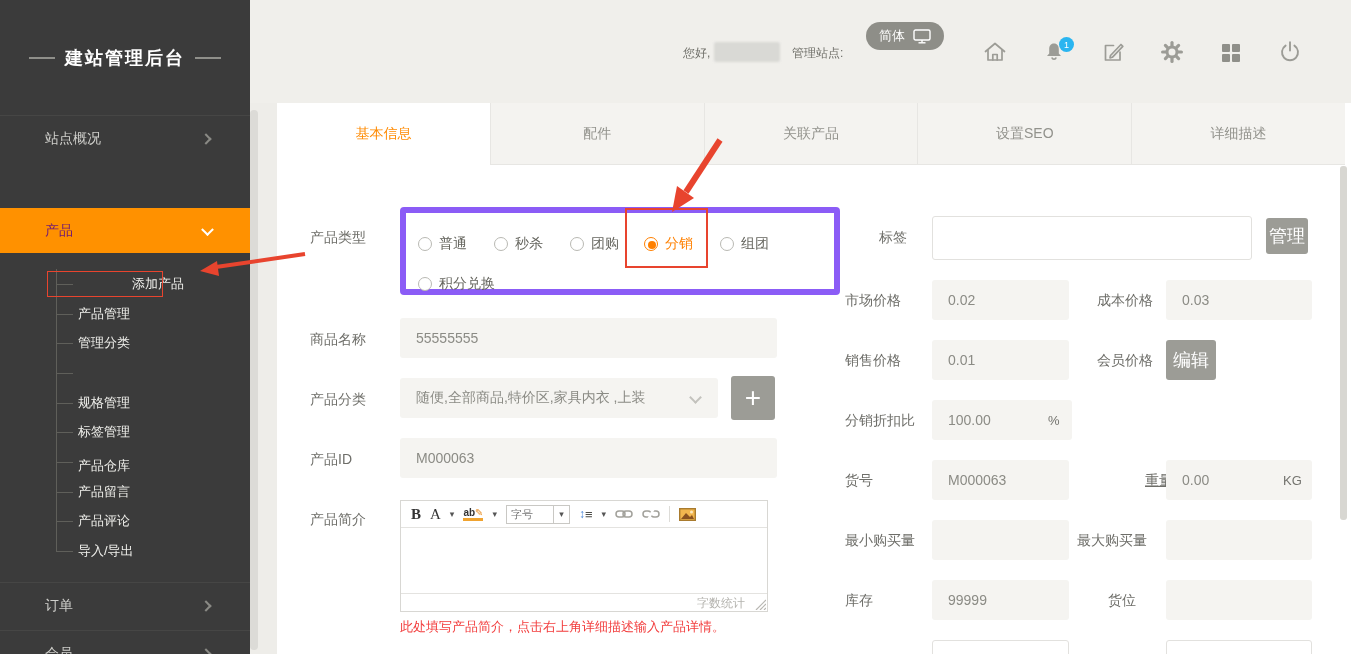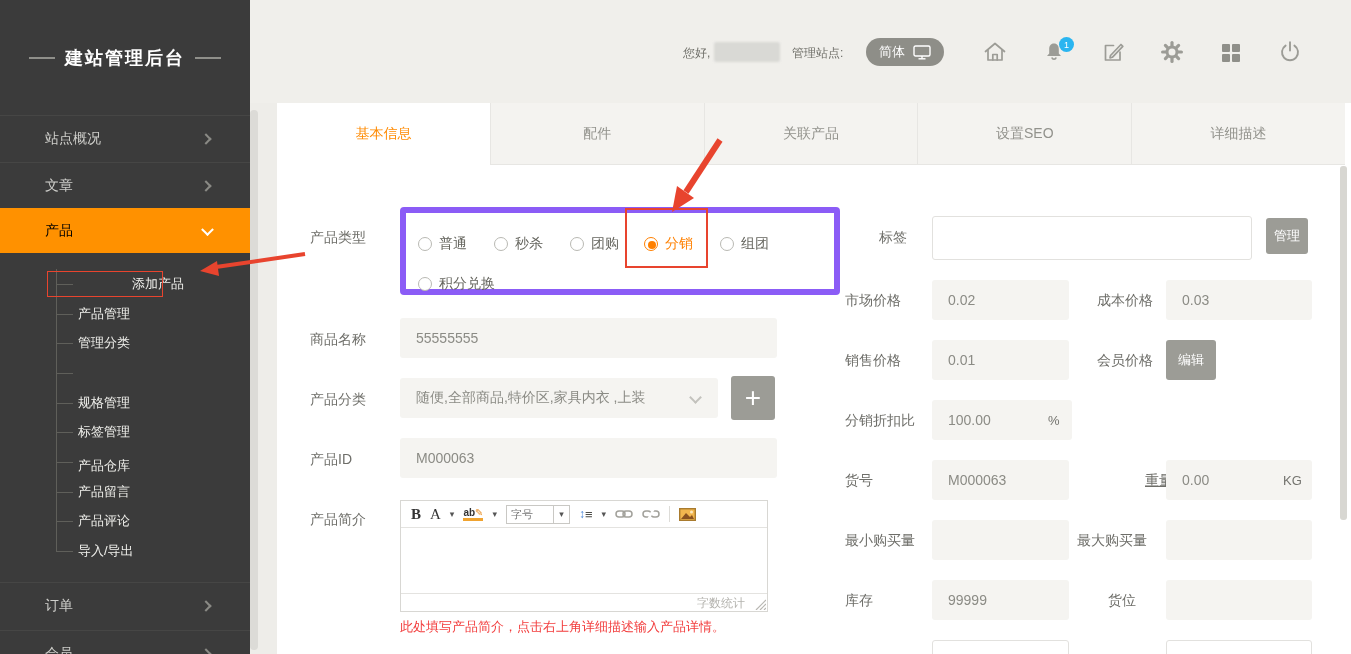--- a/index.html
+++ b/index.html
@@ -4,48 +4,48 @@
 <style>
   * { margin:0; padding:0; box-sizing:border-box; }
   html,body { width:1351px; height:654px; overflow:hidden; }
   body { font-family:"Liberation Sans","DejaVu Sans",sans-serif; background:#eeede9; position:relative; }
 
   
   .sidebar { position:absolute; left:0; top:0; width:250px; height:654px; background:#3b3b3b; z-index:2; }
   .sb-title { position:absolute; left:0; top:38px; width:250px; height:40px; display:flex; align-items:center; justify-content:center; gap:10px; color:#fff; font-size:18px; font-weight:bold; letter-spacing:2px; }
   .sb-dash { width:26px; height:2px; background:#8f8f8a; }
   .sb-item { position:absolute; left:0; width:250px; height:47px; display:flex; align-items:center; color:#cfcfcb; font-size:14px; padding-left:45px; border-top:1px solid #464645; cursor:pointer; }
-  .sb-item.active { background:#ff9100; color:#000000; border-top:none; }
+  .sb-item.active { background:#ff9100; color:#701a75; border-top:none; }
   .chev-r { position:absolute; right:40px; top:50%; width:8px; height:8px; border-top:2px solid #8a8a85; border-right:2px solid #8a8a85; transform:translateY(-50%) rotate(45deg); }
   .chev-d { position:absolute; right:38px; top:50%; width:9px; height:9px; border-left:2px solid #fff; border-bottom:2px solid #fff; transform:translateY(-65%) rotate(-45deg); }
   .sb-sub { position:absolute; left:78px; width:160px; height:28px; line-height:28px; color:#f0f0ec; font-size:13px; cursor:pointer; }
   .tree-v { position:absolute; left:56px; top:269px; width:1px; height:283px; background:#5f5f5a; }
   .tree-t { position:absolute; left:56px; width:17px; height:1px; background:#5f5f5a; }
   .sb-scroll { position:absolute; left:250px; top:110px; width:8px; height:540px; background:#dcdbd7; border-radius:4px; z-index:1; }
 
   
   .topbar { position:absolute; left:250px; top:0; width:1101px; height:103px; background:#f0efeb; }
   .tb-text { position:absolute; top:45px; font-size:12px; color:#6f6f69; }
   .blob { position:absolute; left:714px; top:42px; width:66px; height:20px; background:#d9d9d5; border-radius:2px; filter:blur(1px); }
-  .pill { position:absolute; left:866px; top:38px; height:28px; padding:0 13px; background:#8e8e88; border-radius:14px; display:flex; align-items:center; gap:8px; color:#fff; font-size:13px; cursor:pointer; }
+  .pill { position:absolute; left:866px; top:22px; height:28px; padding:0 13px; background:#8e8e88; border-radius:14px; display:flex; align-items:center; gap:8px; color:#fff; font-size:13px; cursor:pointer; }
   .hicon { position:absolute; top:39px; width:26px; height:26px; cursor:pointer; }
   .badge { position:absolute; left:1059px; top:37px; width:15px; height:15px; background:#2ab5f0; border-radius:50%; color:#fff; font-size:9px; display:flex; align-items:center; justify-content:center; z-index:3; }
 
   
   .panel { position:absolute; left:277px; top:103px; width:1074px; height:551px; background:#fff; }
   .tabs { position:absolute; left:277px; top:103px; width:1068px; height:62px; display:flex; }
   .tab { flex:1; display:flex; align-items:center; justify-content:center; font-size:14px; color:#92928c; background:#f4f3f0; border-left:1px solid #e7e6e3; border-bottom:1px solid #e7e6e3; cursor:pointer; }
   .tab.active { background:#fff; color:#ff8a00; border-left:none; border-bottom:none; }
 
   
   .lbl { position:absolute; font-size:14px; color:#6e6e69; white-space:nowrap; }
   .ginp { position:absolute; height:40px; background:#f5f4f1; border:none; border-radius:3px; font-size:14px; color:#8b8b85; padding:0 16px; font-family:inherit; outline:none; }
   .winp { position:absolute; background:#fff; border:1px solid #e2e1de; border-radius:3px; font-size:14px; color:#6e6e69; padding:0 14px; font-family:inherit; outline:none; }
   .sfx { position:absolute; font-size:13px; color:#73736e; }
-  .gbtn { position:absolute; background:#9c9c96; color:#fff; border:none; border-radius:3px; font-size:13px; font-family:inherit; cursor:pointer; }
+  .gbtn { position:absolute; background:#9c9c96; color:#fff; border:none; border-radius:3px; font-size:18px; font-family:inherit; cursor:pointer; }
   .rbox { position:absolute; left:400px; top:207px; width:440px; height:88px; border:6px solid #8b5cf6; border-radius:4px; background:#fff; }
   .ropt { position:absolute; display:flex; align-items:center; gap:7px; font-size:14px; color:#66665f; cursor:pointer; }
   .rdot { width:14px; height:14px; border:1px solid #b9b9b3; border-radius:50%; background:#fff; position:relative; }
   .ropt.sel { color:#ff8000; }
   .ropt.sel .rdot { border-color:#ff8000; }
   .ropt.sel .rdot::after { content:""; position:absolute; left:3px; top:3px; width:8px; height:8px; border-radius:50%; background:#ff8000; }
   .selchev { position:absolute; width:9px; height:9px; border-left:2px solid #c3c2bd; border-bottom:2px solid #c3c2bd; transform:rotate(-45deg); }
 
   
   .editor { position:absolute; left:400px; top:500px; width:368px; height:112px; border:1px solid #d8d7d3; background:#fff; }
@@ -79,24 +79,20 @@
 
 <div class="sidebar">
   <div class="sb-title">
     <span class="sb-dash"></span>
     <span>建站管理后台</span>
     <span class="sb-dash"></span>
   </div>
 
   <div class="sb-item" style="top:115px;">
     <span>站点概况</span>
-    <span class="chev-r"></span>
-  </div>
-  <div class="sb-item" style="top:162px;">
-    <span>文章</span>
     <span class="chev-r"></span>
   </div>
   <div class="sb-item active" style="top:208px;height:45px;">
     <span>产品</span>
     <span class="chev-d"></span>
   </div>
 
   <div class="tree-v"></div>
   <div class="tree-t" style="top:284px;"></div>
   <div class="tree-t" style="top:314px;"></div>

